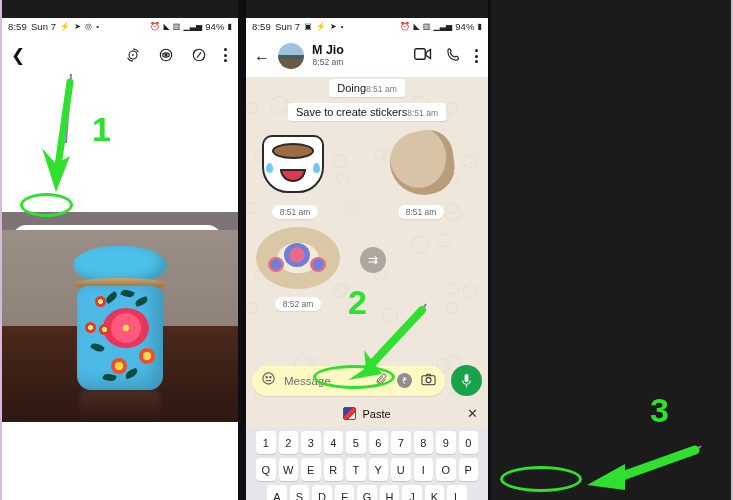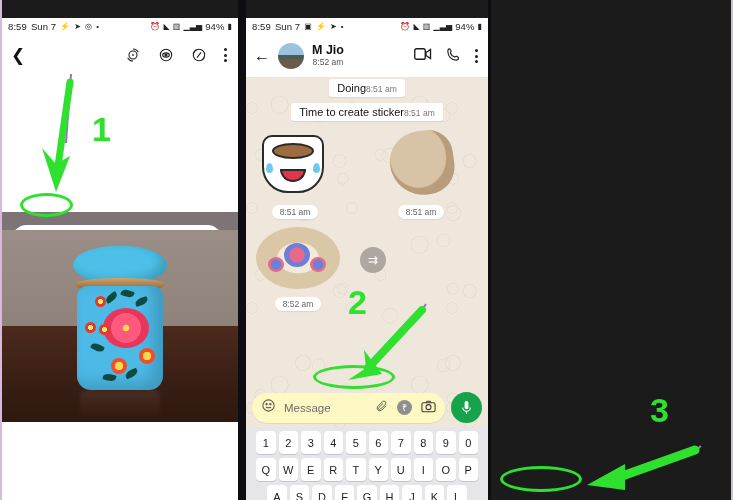--- a/index.html
+++ b/index.html
@@ -305,21 +305,21 @@
 
     <div class="chat">
       <div style="padding:1px 8px 0">
         <span class="bubble">
           <span>Doing</span>
           <span class="t">8:51 am</span>
         </span>
       </div>
       <div style="padding:5px 8px 0">
         <span class="bubble">
-          <span>Time to create sticker</span>
+          <span>Save to create stickers</span>
           <span class="t">8:51 am</span>
         </span>
       </div>
 
       <div style="display:flex;gap:22px;padding:6px 10px 0">
         <div>
           <div class="sticker">
             <div class="cup">
               <div class="coffee"></div>
               <div class="mouth"></div>
@@ -386,20 +386,27 @@
         </div>
         <div class="micbtn">
           <svg width="13" height="16" viewBox="0 0 24 28" fill="#fff">
             <rect x="8.5" y="1" width="7" height="15" rx="3.5"></rect>
             <path d="M5 13a7 7 0 0 0 14 0" fill="none" stroke="#fff" stroke-width="2"></path>
             <rect x="11" y="20" width="2" height="5"></rect>
           </svg>
         </div>
       </div>
 
+      <div class="pastebar">
+        <span class="pastechip">
+          <span class="clipico"></span>
+          <span>Paste</span>
+        </span>
+        <span class="closex">✕</span>
+      </div>
 
       <div class="kb">
         <div class="kbrow">
           <span class="key">1</span>
           <span class="key">2</span>
           <span class="key">3</span>
           <span class="key">4</span>
           <span class="key">5</span>
           <span class="key">6</span>
           <span class="key">7</span>

